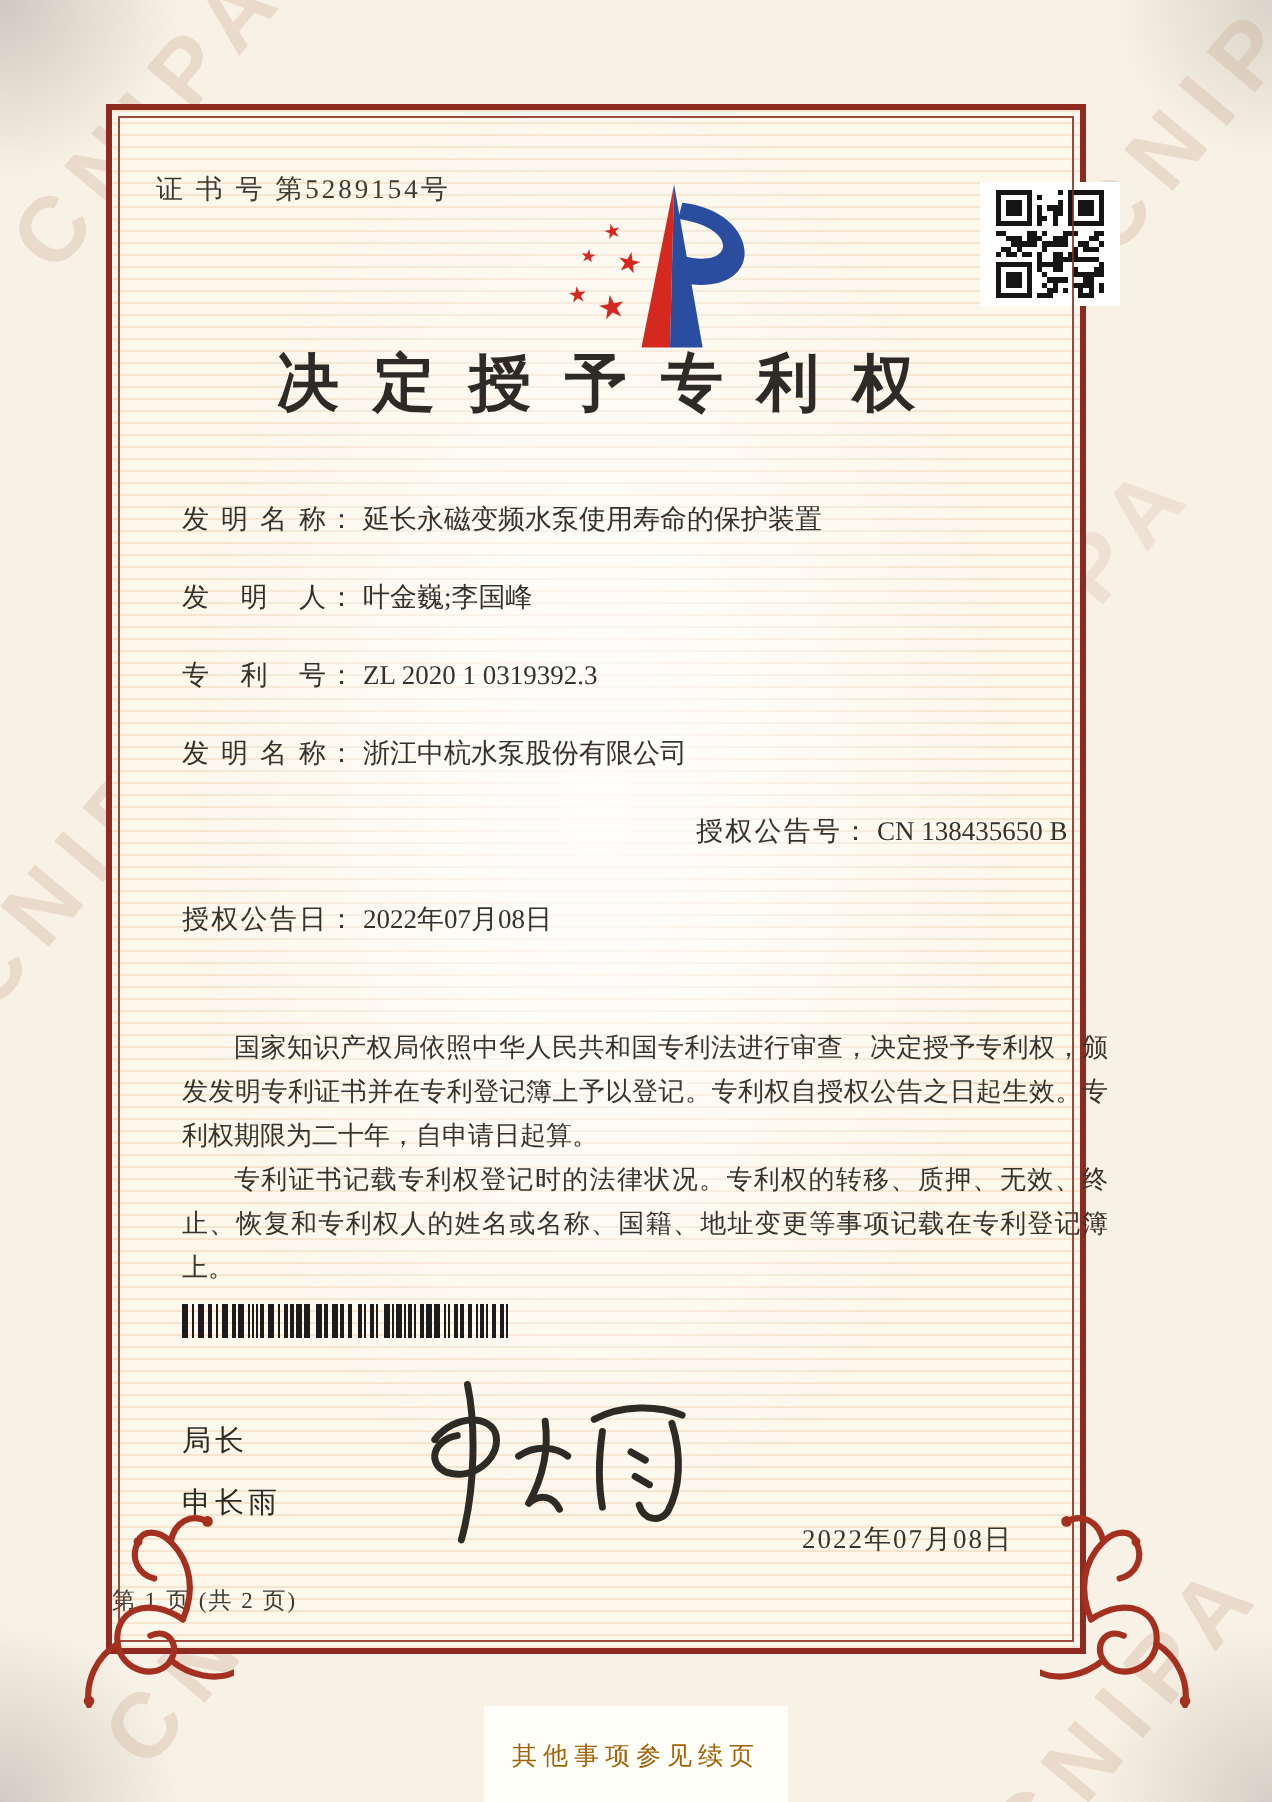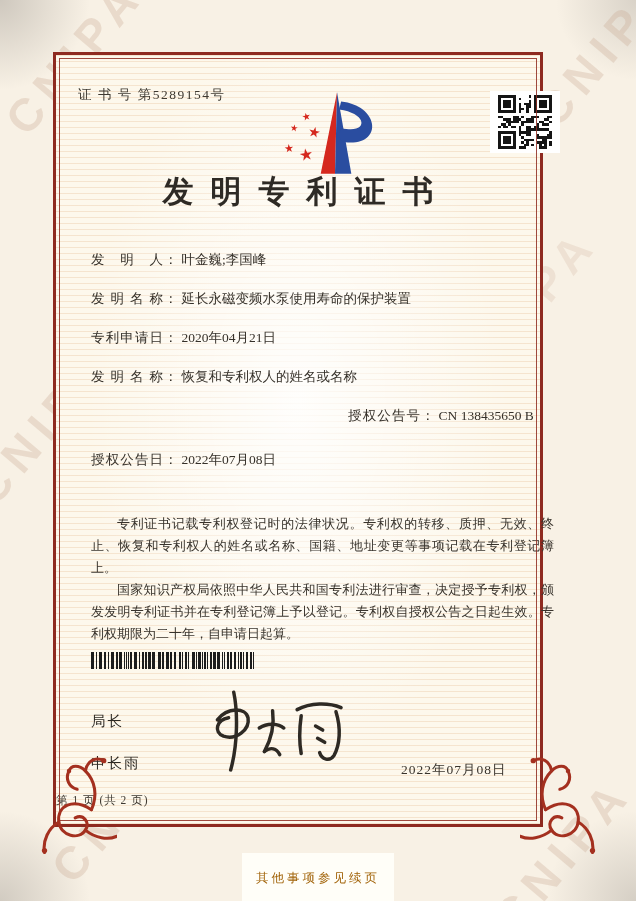--- a/index.html
+++ b/index.html
@@ -60,21 +60,21 @@
   .grant-pair2{white-space:nowrap;}
 
   .paras{position:absolute; left:35px; top:458px; width:463px; font-size:13px; line-height:22px;
          text-align:justify; color:#38332c;}
   .paras p{margin:0; text-indent:2em;}
 
   .barcode{position:absolute; left:35px; top:597px; width:168px; height:17px;}
 
   .signer{position:absolute; left:35px; top:655px; font-family:"Liberation Sans",sans-serif;
           font-size:14.5px; color:#2d2923; letter-spacing:2px;}
-  .signer div{line-height:22px; margin-bottom:20px;font-family:Liberation Serif, serif;}
+  .signer div{line-height:22px; margin-bottom:9px;font-family:Liberation Serif, serif;}
 
   .signature{position:absolute; left:130px; top:626px; width:165px; height:92px;}
 
   .issue-date{position:absolute; left:345px; top:706px; font-size:13.5px; letter-spacing:1px; color:#39342d;}
 
   .page-info{position:absolute; left:0; bottom:16px; width:100%; 
              font-size:11.5px; color:#3e3931; letter-spacing:1px;}
 
   .flourish{position:absolute; z-index:3; pointer-events:none;}
   .flourish-left{left:20px; top:746px;}
@@ -242,48 +242,48 @@
           <rect x="2" y="2" width="3" height="3" fill="#151515"></rect>
           <rect x="14" y="0" width="7" height="7" fill="#151515"></rect>
           <rect x="15" y="1" width="5" height="5" fill="#ffffff"></rect>
           <rect x="16" y="2" width="3" height="3" fill="#151515"></rect>
           <rect x="0" y="14" width="7" height="7" fill="#151515"></rect>
           <rect x="1" y="15" width="5" height="5" fill="#ffffff"></rect>
           <rect x="2" y="16" width="3" height="3" fill="#151515"></rect>
         </svg>
     </div>
 
-    <div class="title">发明专利证书</div>
+    <div class="title">决定授予专利权</div>
 
     <div class="fields">
       <div class="frow">
+        <span class="lbl">发明名称</span><span class="colon">：</span><span class="val">延长永磁变频水泵使用寿命的保护装置</span>
+      </div>
+      <div class="frow">
         <span class="lbl">发明人</span><span class="colon">：</span><span class="val">叶金巍;李国峰</span>
       </div>
       <div class="frow">
-        <span class="lbl">发明名称</span><span class="colon">：</span><span class="val">延长永磁变频水泵使用寿命的保护装置</span>
+        <span class="lbl">专利号</span><span class="colon">：</span><span class="val">ZL 2020 1 0319392.3</span>
       </div>
       <div class="frow">
-        <span class="lbl">专利申请日</span><span class="colon">：</span><span class="val">2020年04月21日</span>
-      </div>
-      <div class="frow">
-        <span class="lbl">发明名称</span><span class="colon">：</span><span class="val">恢复和专利权人的姓名或名称</span>
+        <span class="lbl">发明名称</span><span class="colon">：</span><span class="val">浙江中杭水泵股份有限公司</span>
       </div>
       <div class="frow grant-row">
         <span class="grant-pair1">
           <span class="lbl">授权公告日</span><span class="colon">：</span><span>2022年07月08日</span>
         </span>
         <span class="grant-pair2">
           <span class="lbl">授权公告号</span><span class="colon">：</span><span>CN 138435650 B</span>
         </span>
       </div>
     </div>
 
     <div class="paras">
+      <p>国家知识产权局依照中华人民共和国专利法进行审查，决定授予专利权，颁发发明专利证书并在专利登记簿上予以登记。专利权自授权公告之日起生效。专利权期限为二十年，自申请日起算。</p>
       <p>专利证书记载专利权登记时的法律状况。专利权的转移、质押、无效、终止、恢复和专利权人的姓名或名称、国籍、地址变更等事项记载在专利登记簿上。</p>
-      <p>国家知识产权局依照中华人民共和国专利法进行审查，决定授予专利权，颁发发明专利证书并在专利登记簿上予以登记。专利权自授权公告之日起生效。专利权期限为二十年，自申请日起算。</p>
     </div>
 
     <div class="barcode">
       <svg width="168" height="17" viewBox="0 0 168 17" shape-rendering="crispEdges">
           <rect x="0" y="0" width="3" height="17" fill="#1c1c1c"></rect>
           <rect x="5" y="0" width="1" height="17" fill="#1c1c1c"></rect>
           <rect x="8" y="0" width="3" height="17" fill="#1c1c1c"></rect>
           <rect x="13" y="0" width="2" height="17" fill="#1c1c1c"></rect>
           <rect x="17" y="0" width="1" height="17" fill="#1c1c1c"></rect>
           <rect x="20" y="0" width="3" height="17" fill="#1c1c1c"></rect>

